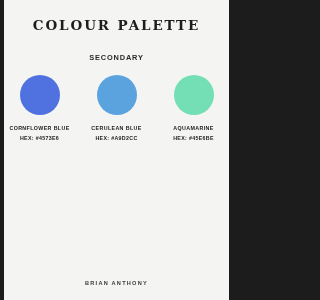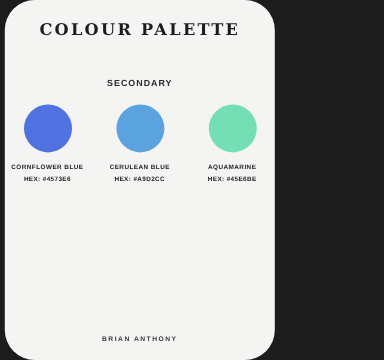--- a/index.html
+++ b/index.html
@@ -35,21 +35,21 @@
     text-align: center;
     white-space: nowrap;
   }
   .section {
     width: 100%;
     display: flex;
     flex-direction: column;
     align-items: center;
   }
   .section-primary { margin-top: 19px; }
-  .section-secondary { margin-top: 32px; }
+  .section-secondary { margin-top: 20px; }
 
   .section-heading {
     font-size: 7.4px;
     font-weight: 700;
     letter-spacing: 0.85px;
     color: #2a2a2a;
     text-align: center;
   }
   .swatch-row {
     margin-top: 13px;
@@ -97,21 +97,21 @@
     font-size: 5.6px;
     font-weight: 700;
     letter-spacing: 1.25px;
     color: #3a3a3a;
     text-align: center;
   }
 </style>
 </head>
 <body style="background: rgb(28, 28, 28);">
 
-<div class="poster" style="background: rgb(244, 244, 243); border-radius: 25px;">
+<div class="poster" style="background: rgb(244, 244, 243);">
 
   <div class="poster-title">COLOUR PALETTE</div>
 
 
   <div class="section section-secondary">
     <div class="section-heading">SECONDARY</div>
     <div class="swatch-row">
 
       <div class="swatch-cell">
         <span class="swatch-dot" style="background: rgb(80, 114, 224);"></span>

